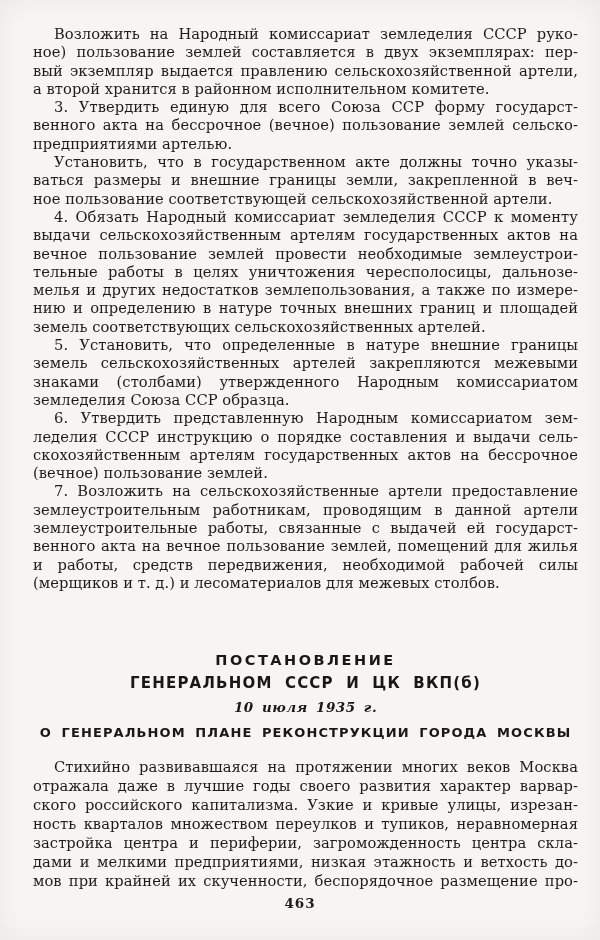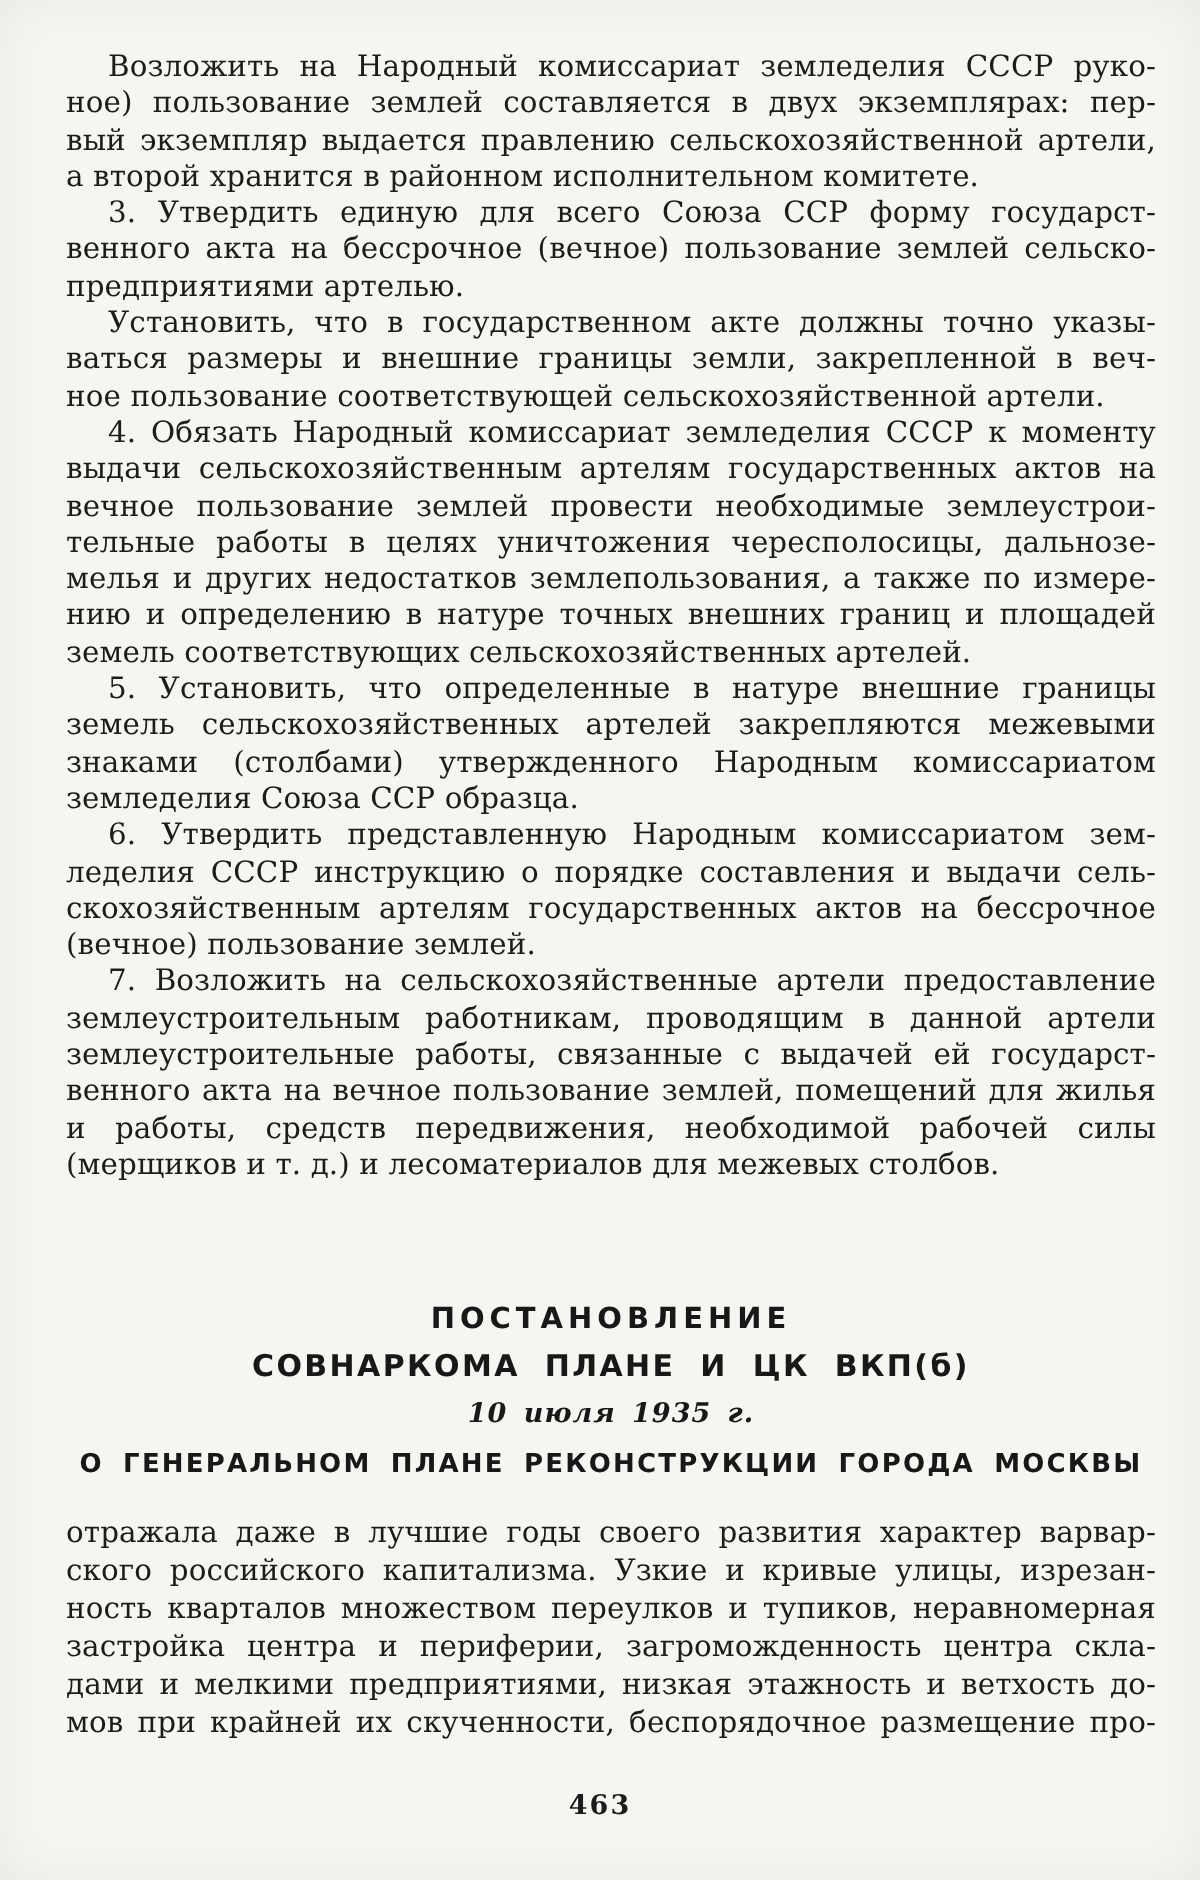--- a/index.html
+++ b/index.html
@@ -138,28 +138,29 @@
         <div class="line">землеустроительным работникам, проводящим в данной артели</div>
         <div class="line">землеустроительные работы, связанные с выдачей ей государст-</div>
         <div class="line">венного акта на вечное пользование землей, помещений для жилья</div>
         <div class="line">и работы, средств передвижения, необходимой рабочей силы</div>
         <div class="line para-end">(мерщиков и т. д.) и лесоматериалов для межевых столбов.</div>
       </div>
     </div>
 
   <div id="heading-title" class="heading-line">ПОСТАНОВЛЕНИЕ</div>
 
-  <div id="heading-org" class="heading-line">СОВНАРКОМА ПЛАНЕ И ЦК ВКП(б)</div>
+  <div id="heading-org" class="heading-line">ГЕНЕРАЛЬНОМ СССР И ЦК ВКП(б)</div>
 
   <div id="heading-date" class="heading-line">10 июля 1935 г.</div>
 
   <div id="heading-subject" class="heading-line">О ГЕНЕРАЛЬНОМ ПЛАНЕ РЕКОНСТРУКЦИИ ГОРОДА МОСКВЫ</div>
 
   <div id="bottom-text" class="textblock">
       <div class="paragraph">
+        <div class="line first">Стихийно развивавшаяся на протяжении многих веков Москва</div>
         <div class="line">отражала даже в лучшие годы своего развития характер варвар-</div>
         <div class="line">ского российского капитализма. Узкие и кривые улицы, изрезан-</div>
         <div class="line">ность кварталов множеством переулков и тупиков, неравномерная</div>
         <div class="line">застройка центра и периферии, загроможденность центра скла-</div>
         <div class="line">дами и мелкими предприятиями, низкая этажность и ветхость до-</div>
         <div class="line">мов при крайней их скученности, беспорядочное размещение про-</div>
       </div>
     </div>
 
   <div id="page-number">463</div>

